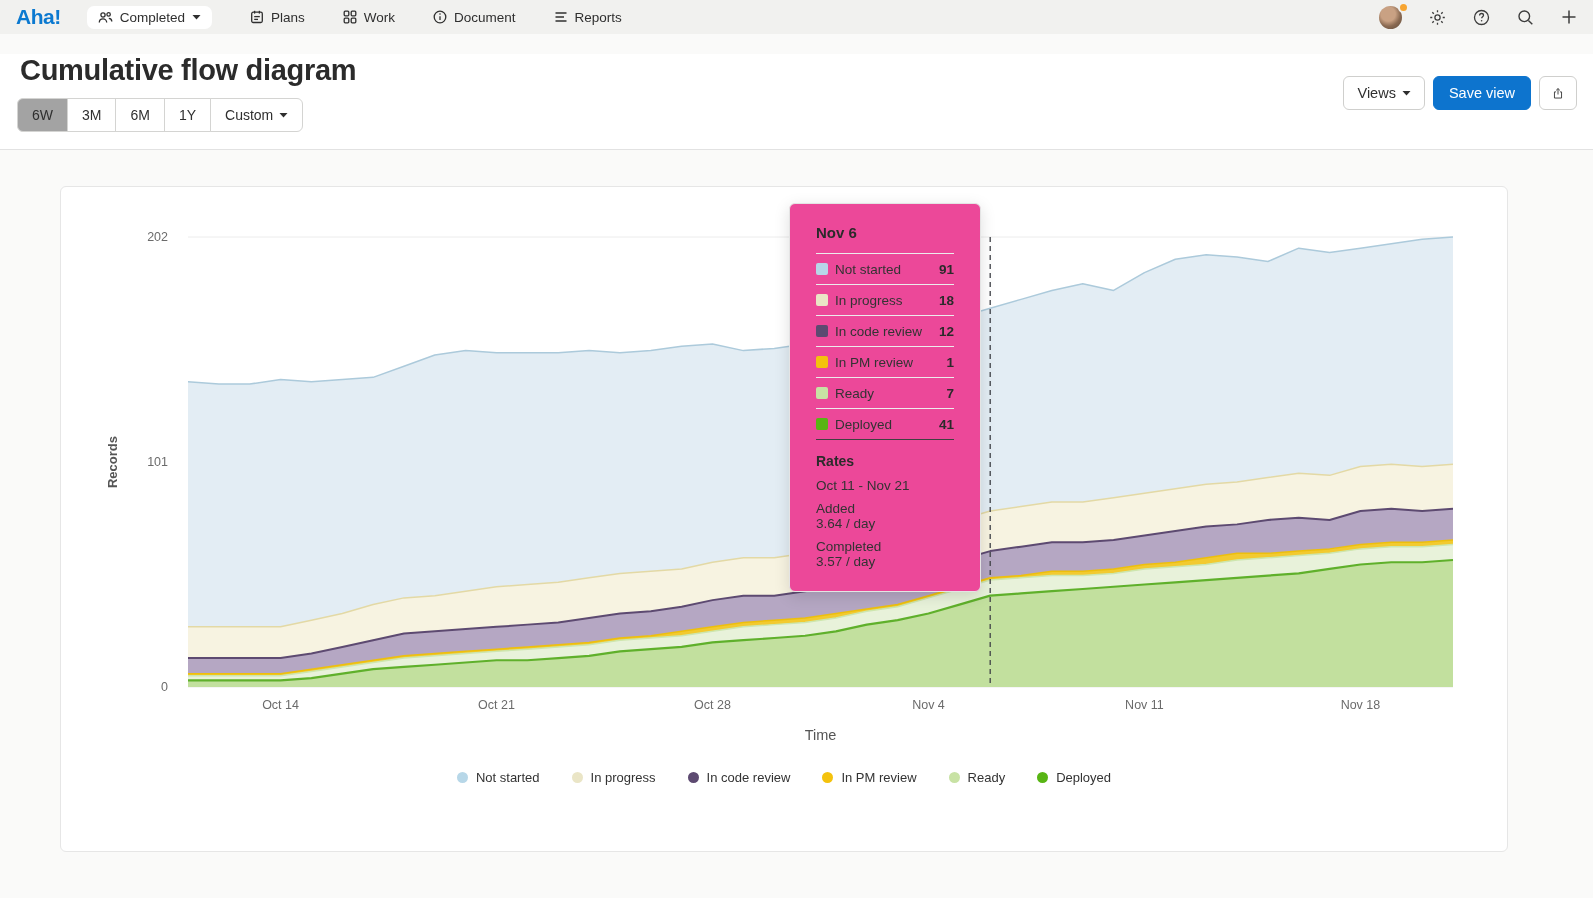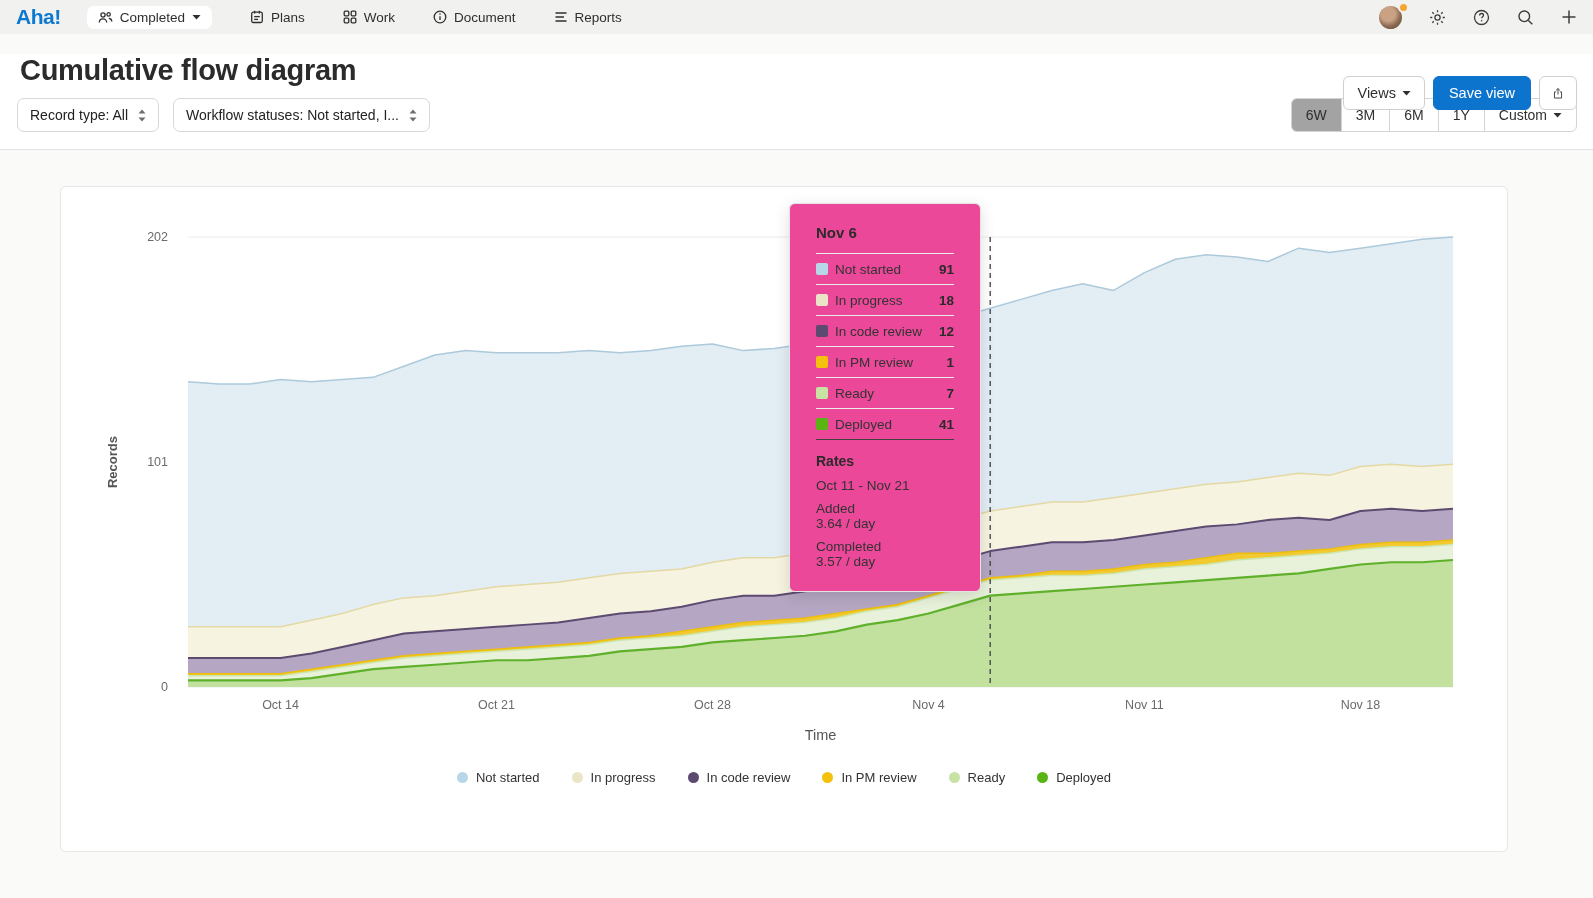--- a/index.html
+++ b/index.html
@@ -173,36 +173,20 @@
     <button class="btn btn-icon">
       <svg width="15" height="17" viewBox="0 0 15 17" fill="none" stroke="#3c3c3c" stroke-width="1.4">
         <path d="M4.6 6.1H2.2v9.2h10.6V6.1h-2.4"></path>
         <line x1="7.5" y1="1.2" x2="7.5" y2="10"></line>
         <polyline points="4.7,3.8 7.5,1.1 10.3,3.8"></polyline>
       </svg>
     </button>
   </div>
 
   <div class="filter-row">
-    <div class="chips">
-      <div class="chip">
-        <span>Record type: All</span>
-        <svg width="8" height="13" viewBox="0 0 8 13">
-          <polygon points="4,0.5 7.5,4.5 0.5,4.5" fill="currentColor"></polygon>
-          <polygon points="4,12.5 7.5,8.5 0.5,8.5" fill="currentColor"></polygon>
-        </svg>
-      </div>
-      <div class="chip">
-        <span>Workflow statuses: Not started, I...</span>
-        <svg width="8" height="13" viewBox="0 0 8 13">
-          <polygon points="4,0.5 7.5,4.5 0.5,4.5" fill="currentColor"></polygon>
-          <polygon points="4,12.5 7.5,8.5 0.5,8.5" fill="currentColor"></polygon>
-        </svg>
-      </div>
-    </div>
     <div class="range-group" id="range-group">
         <button class="range-btn selected">
           <span>6W</span>
         </button>
         <button class="range-btn">
           <span>3M</span>
         </button>
         <button class="range-btn">
           <span>6M</span>
         </button>

